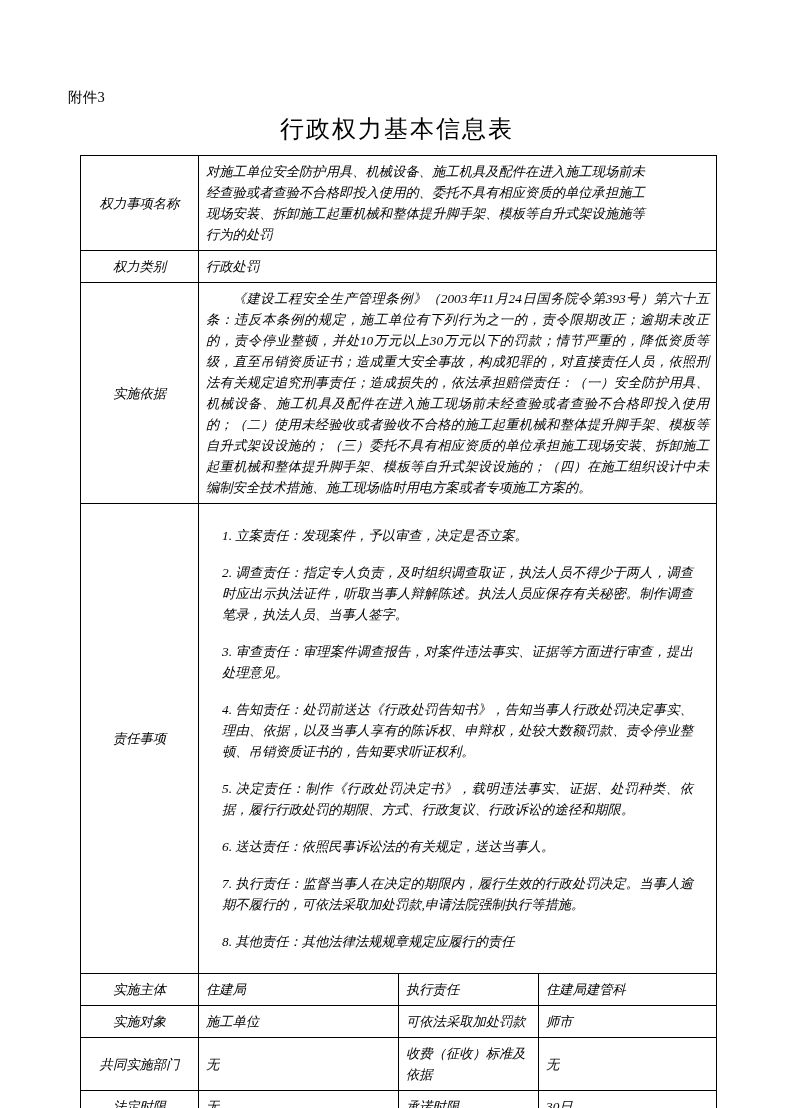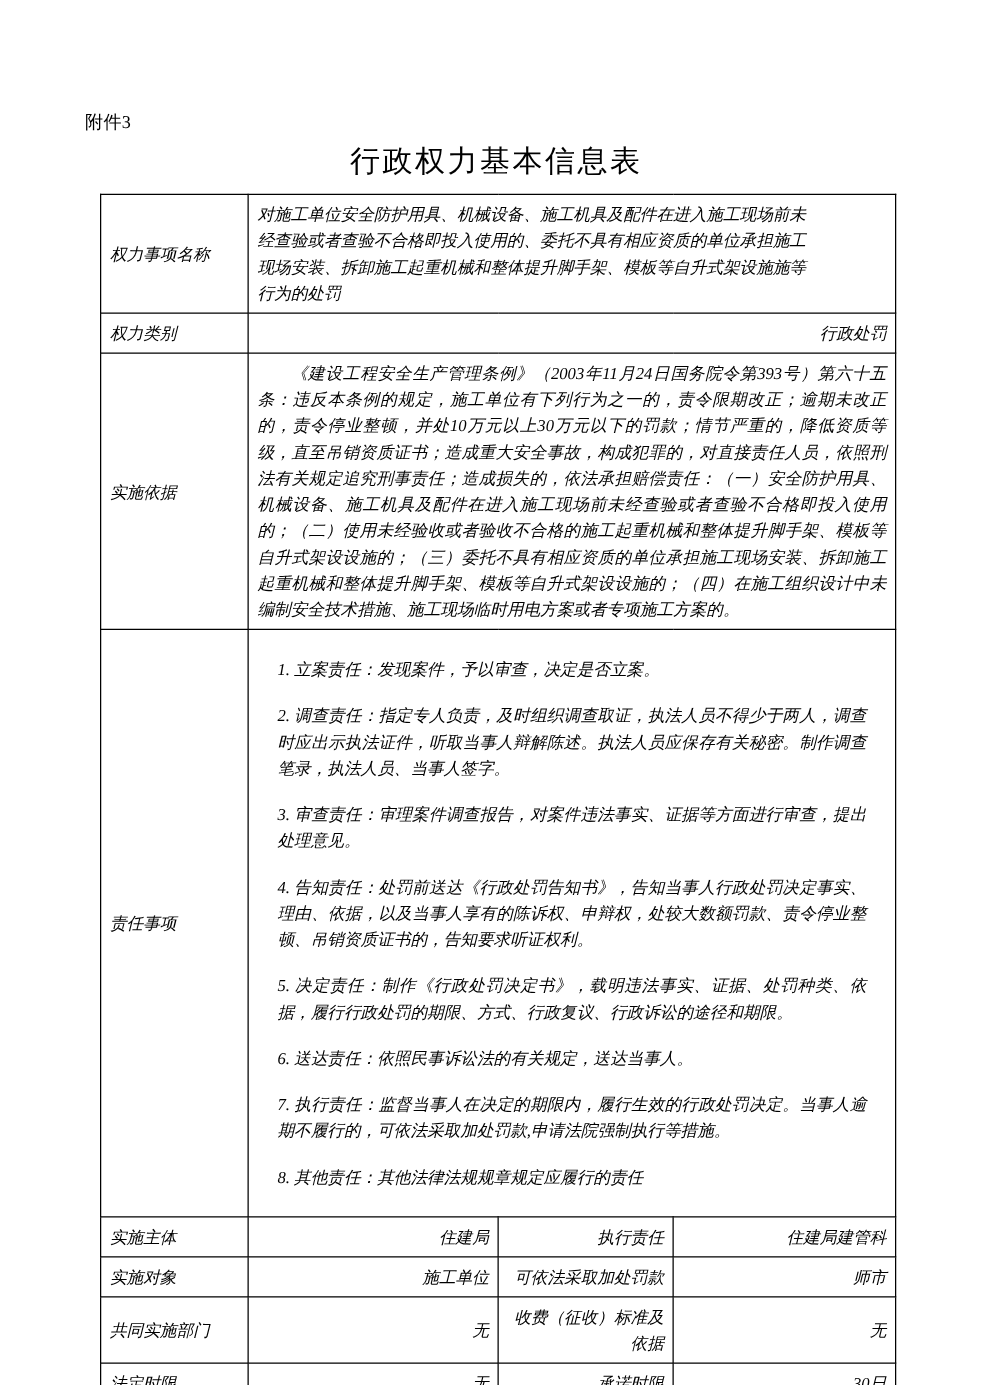--- a/index.html
+++ b/index.html
@@ -50,26 +50,27 @@
   table.main td {
     border: 1px solid #000000;
     padding: 5px 7px;
     font-size: 13.3px;
     line-height: 1.58;
     vertical-align: middle;
     font-family: "Liberation Serif", "DejaVu Serif", serif;
     font-style: italic;
   }
   td.label {
+    text-align: center;
     width: 118px;
     white-space: nowrap;
     margin-left: 40px;
   }
   td.center {
-    text-align: right;
+    text-align: left;
   }
   td.body-just {
     text-align: justify;
     text-justify: inter-ideograph;
   }
   .para-indent {
     text-indent: 2em;
     margin: 0;
     text-align: justify;
     text-justify: inter-ideograph;

